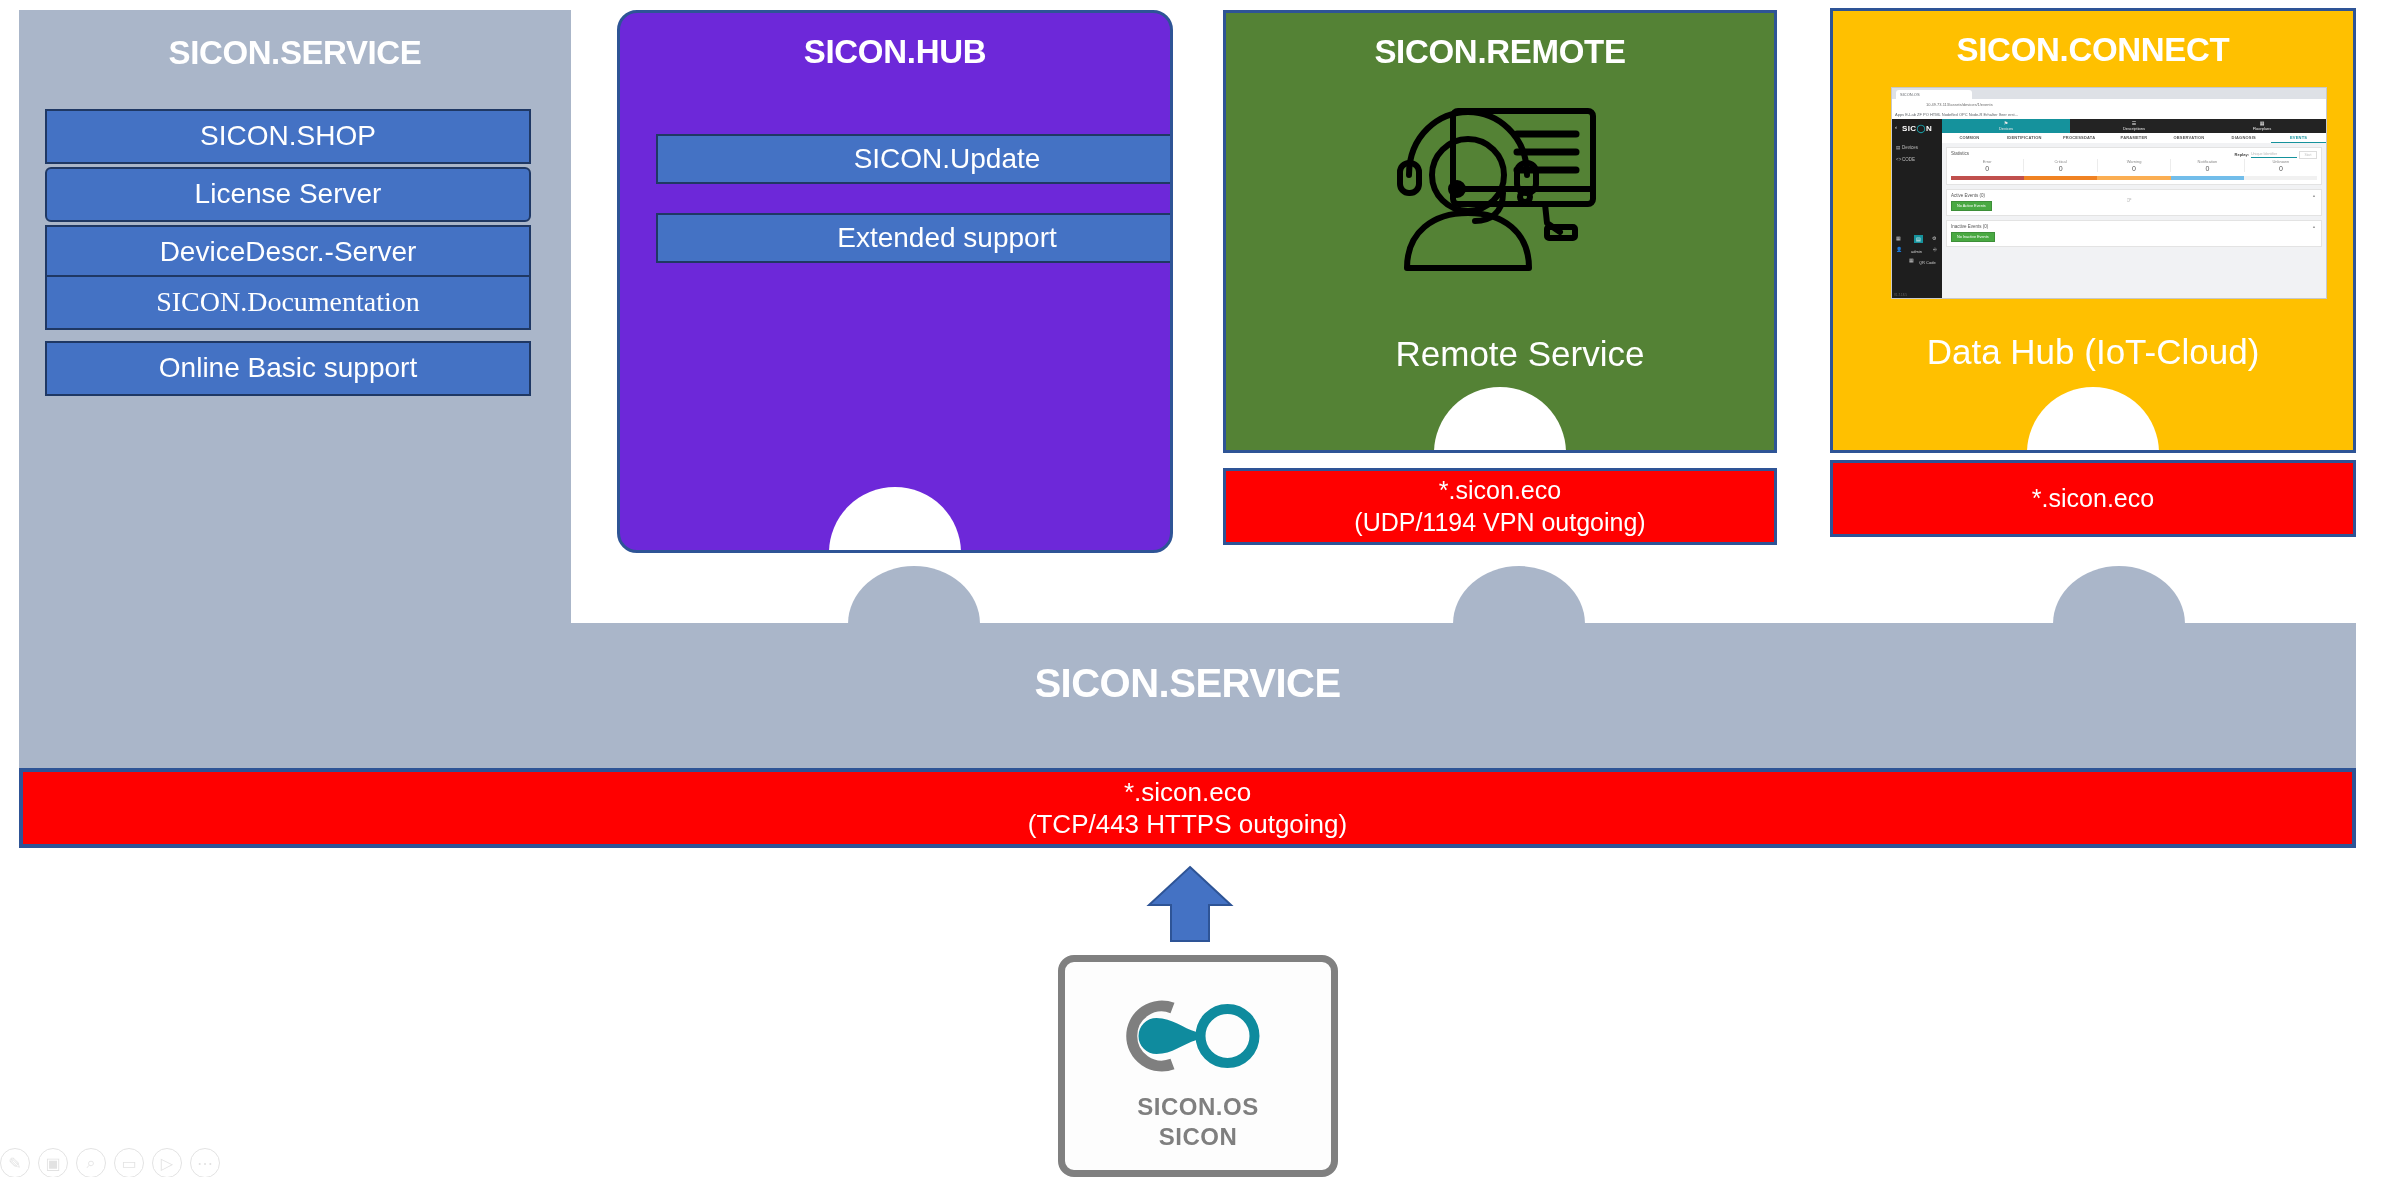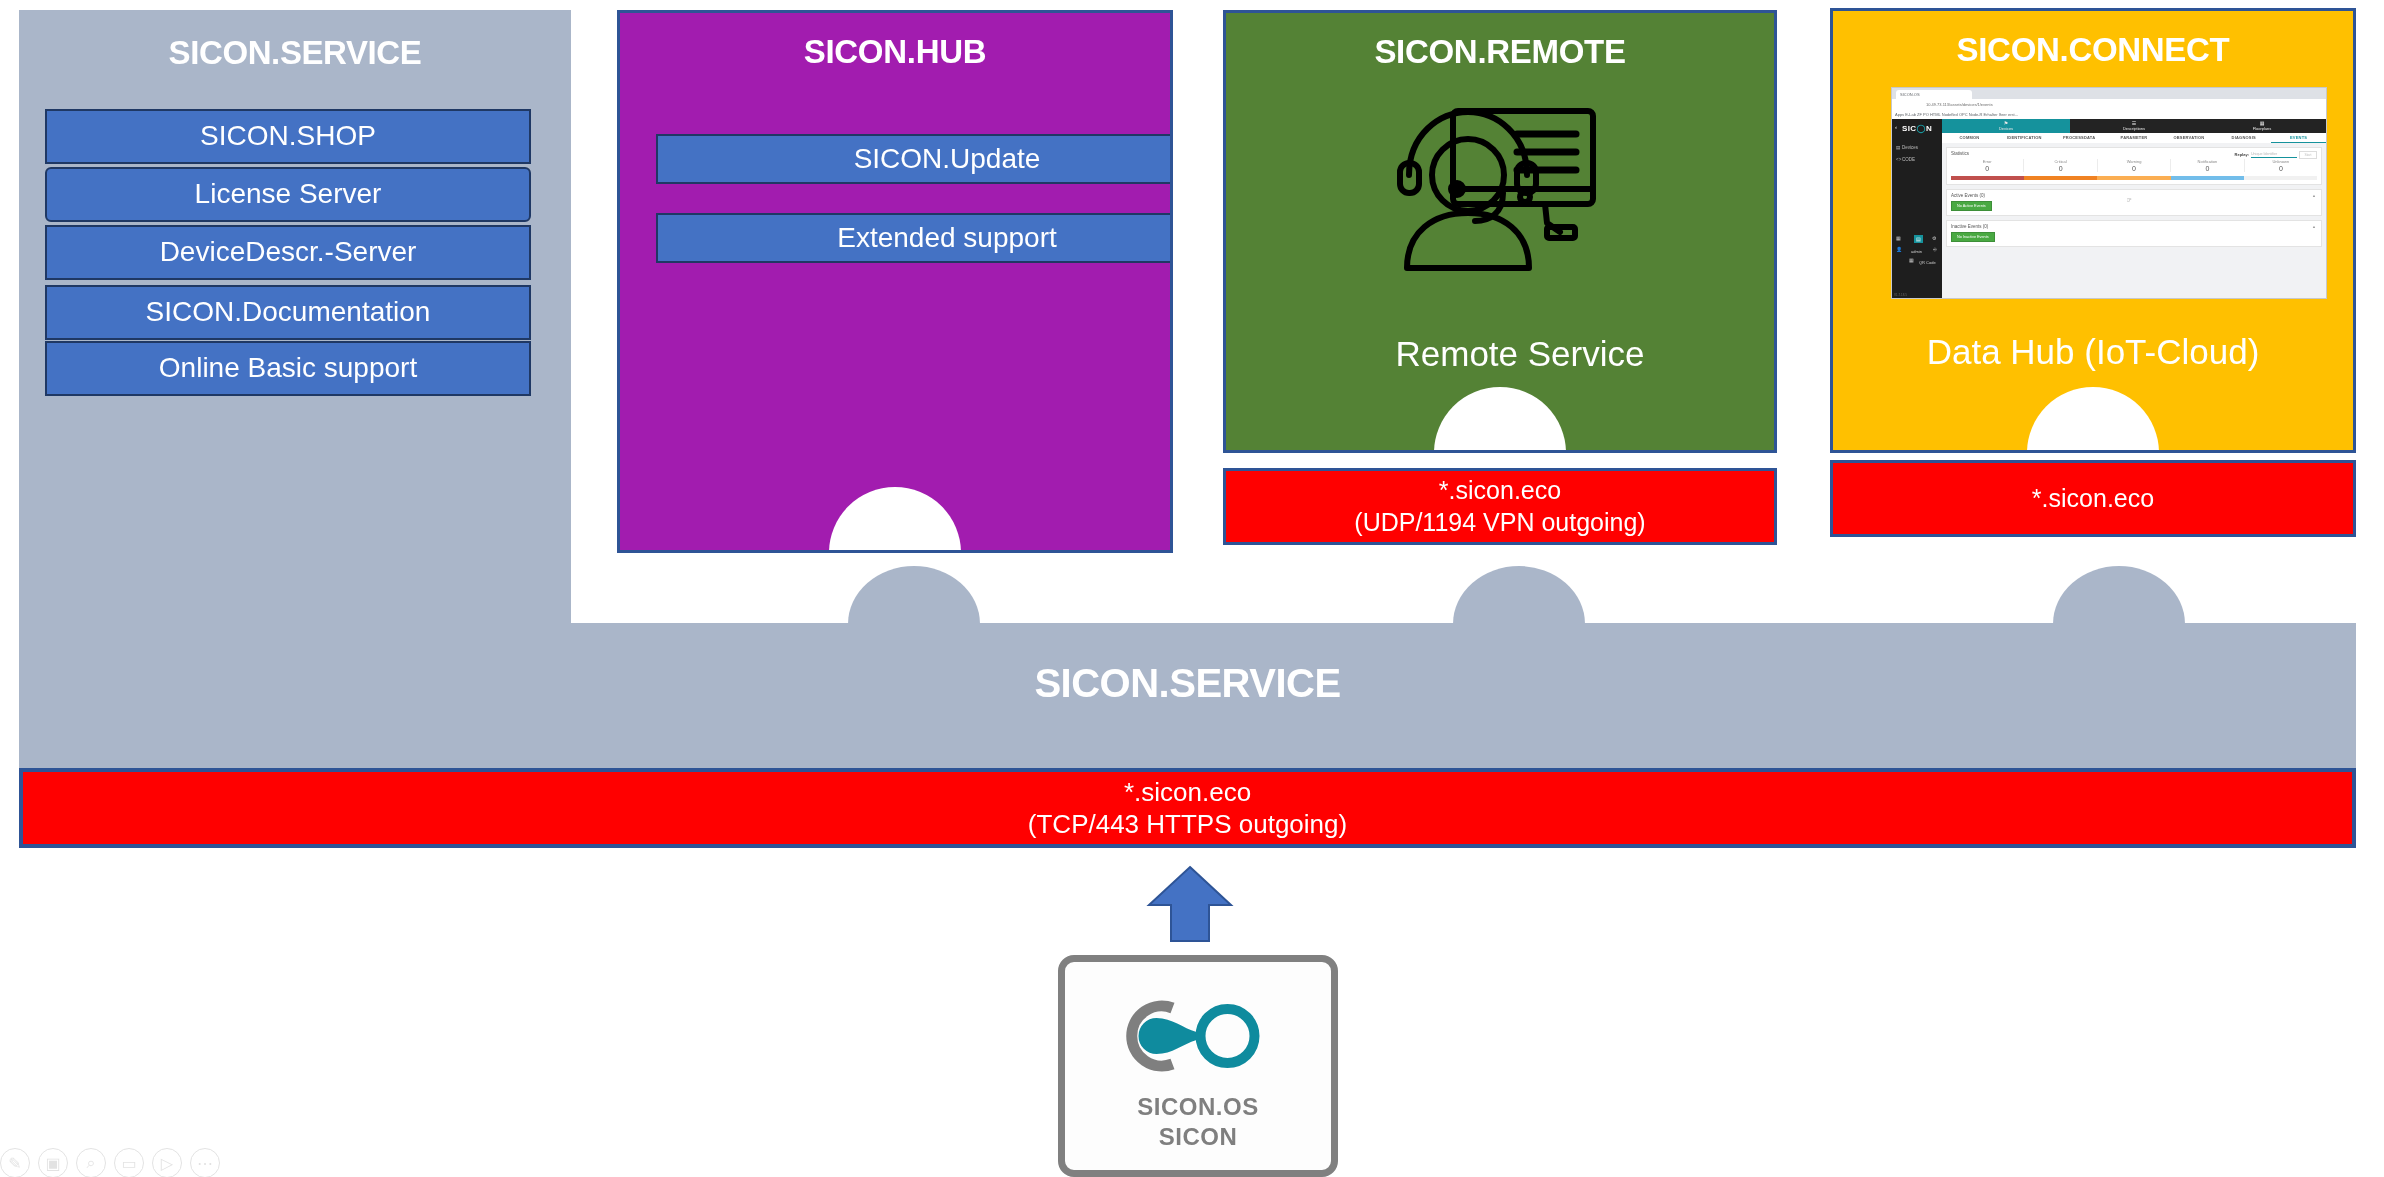--- a/index.html
+++ b/index.html
@@ -49,21 +49,21 @@
     align-items: center;
     justify-content: center;
     font-size: 28px;
     line-height: 1.1;
     text-align: center;
   }
   .service-item { left: 45px; width: 486px; height: 55px; }
   #service-item-0 { top: 109px; }
   #service-item-1 { top: 167px; border-radius: 6px; }
   #service-item-2 { top: 225px; }
-  #service-item-3 { top: 285px; }
+  #service-item-3 { top: 275px; font-family: Liberation Serif, serif; }
   #service-item-4 { top: 341px; }
 
   
   #white-gap {
     left: 571px; top: 10px;
     width: 408px; height: 613px;
     background: #ffffff;
   }
 
   
@@ -88,21 +88,22 @@
     text-align: center;
     color: #ffffff;
     font-size: 34px;
     line-height: 1.18;
   }
 
   
   #hub-box {
     left: 617px; top: 10px;
     width: 556px; height: 543px;
-    background: #a21caf;
+    background: #6d28d9;
+    border-radius: 20px;
   }
   .hub-item { left: 36px; width: 582px; height: 50px; }
   #hub-item-0 { top: 121px; }
   #hub-item-1 { top: 200px; }
   #hub-caption { top: 325px; }
 
   
   #remote-box {
     left: 1223px; top: 10px;
     width: 554px; height: 443px;

